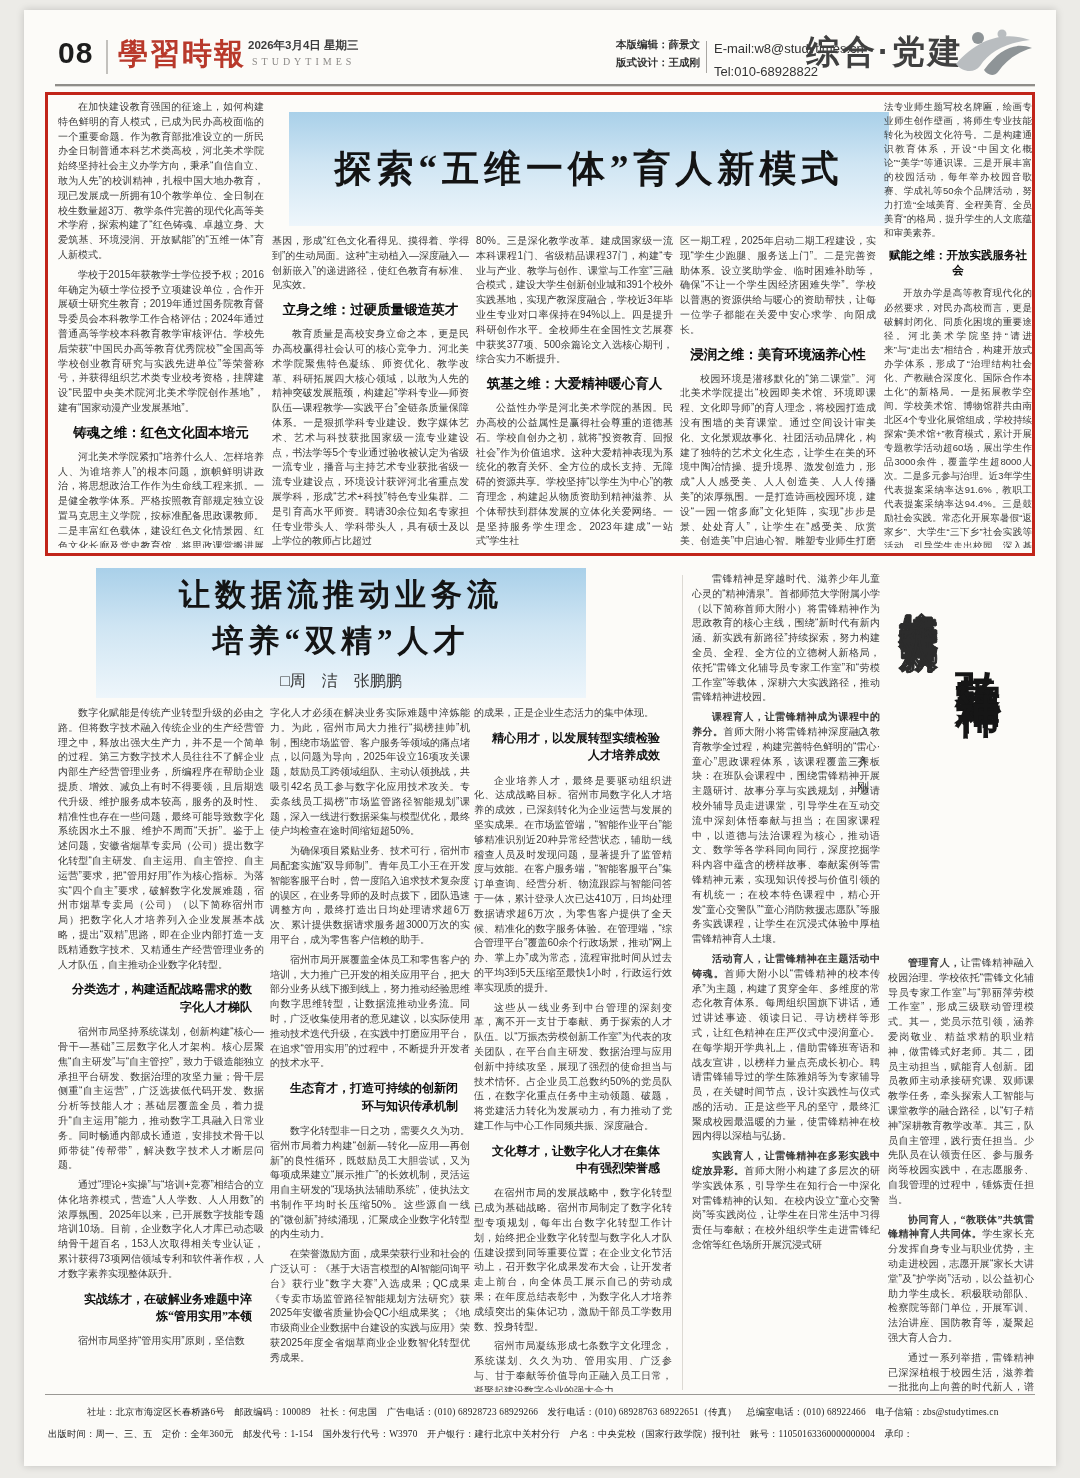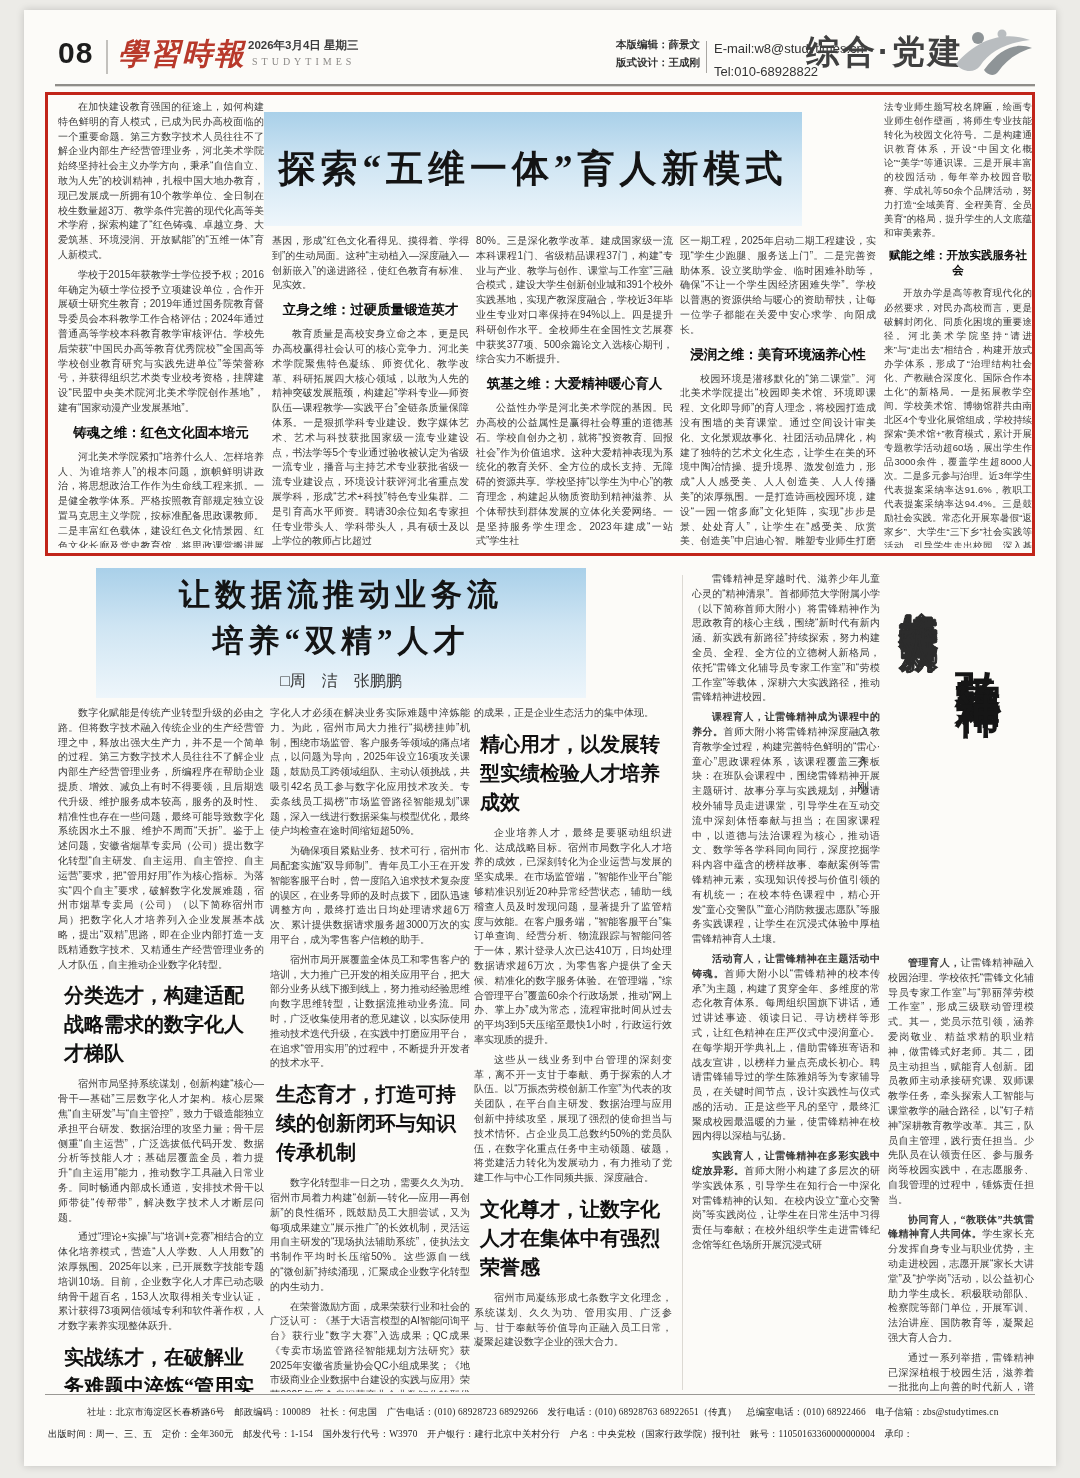--- a/index.html
+++ b/index.html
@@ -23,22 +23,22 @@
   .redbox{border:3px solid #c1251a;background:#fdfcf9;}
   .bluepanel{background:linear-gradient(180deg,#a9d0e9 0%,#cfe5f3 45%,#eef6fb 100%);}
   .headline-a{font-family:"Liberation Serif","DejaVu Serif",serif;font-weight:bold;color:#141414;
               text-align:center;letter-spacing:5px;}
   
   .ncol{position:absolute;overflow:hidden;}
   .ncol p{margin:0 0 5px;font-size:10px;line-height:1.48;color:#3a3a3a;text-align:justify;text-indent:2em;}
   .ncol p.cont{text-indent:0;}
   .h-a{font-weight:bold;font-size:13.5px;color:#0e0e0e;text-align:center;margin:8px 0;}
   .h-a.sm{font-size:11.5px;letter-spacing:0;}
-  .h-b{font-family:"Liberation Serif","DejaVu Serif",serif;font-weight:bold;font-size:20px;
-       line-height:1.45;color:#101010;text-align:left;margin:9px 6px;}
+  .h-b{font-family:"Liberation Serif","DejaVu Serif",serif;font-weight:bold;font-size:12px;
+       line-height:1.45;color:#101010;text-align:right;margin:9px 12px;}
   .byline-c{text-align:center;font-size:16px;color:#333;}
   .lead{font-weight:bold;font-family:"Liberation Serif","DejaVu Serif",serif;}
   
   .vtext{writing-mode:vertical-rl;text-orientation:upright;}
   .vt-outline{font-family:"Liberation Serif","DejaVu Serif",serif;font-weight:bold;font-size:37px;
               color:#ffffff;letter-spacing:3px;
               -webkit-text-stroke:1.2px #2c2c2c;
               text-shadow:0 1px 0 #2c2c2c,0 -1px 0 #2c2c2c,1px 0 0 #2c2c2c,-1px 0 0 #2c2c2c;}
   .vt-solid{font-family:"Liberation Serif","DejaVu Serif",serif;font-weight:bold;font-size:45px;
             color:#161616;letter-spacing:4px;}
@@ -49,21 +49,21 @@
   .foot{font-family:"Liberation Serif","DejaVu Serif",serif;font-size:9.3px;color:#1c1c1c;letter-spacing:.2px;}
 </style>
 </head>
 <body>
 
 <div class="stage">
   <div class="paper"></div>
 
   <div class="abs pageno" style="left:58px;top:36px;">08</div>
   <div class="abs hdiv" style="left:106px;top:40px;height:34px;"></div>
-  <div class="abs masthead" style="left:118px;top:34px;font-style:italic;">學習時報</div>
+  <div class="abs masthead" style="left:118px;top:34px;">學習時報</div>
   <div class="abs hdate" style="left:248px;top:38px;">2026年3月4日 星期三</div>
   <div class="abs hsub" style="left:252px;top:56px;">STUDYTIMES</div>
 
   <div class="abs hmeta" style="left:608px;top:36px;text-align:right;width:92px;">
     <div>本版编辑：薛景文</div>
     <div>版式设计：王成刚</div>
   </div>
   <div class="abs hdiv" style="left:706px;top:41px;height:32px;width:1px;background:#a9a7a3;"></div>
   <div class="abs hmail" style="left:714px;top:38px;">
     <div>E-mail:w8@studytimes.cn</div>
@@ -75,26 +75,26 @@
       <path d="M6 38 C30 10, 58 6, 80 14 C60 16, 40 24, 30 40 C24 48, 12 46, 6 38 Z" fill="#b9bdc0"></path>
       <path d="M34 44 C50 22, 66 16, 82 22 C68 26, 56 34, 48 46 C44 51, 37 49, 34 44 Z" fill="#8e9497"></path>
       <circle cx="28" cy="12" r="6" fill="#8e9497"></circle>
       <circle cx="52" cy="8" r="4.5" fill="#b9bdc0"></circle>
     </svg>
   </div>
   <div class="abs hrule" style="left:55px;top:84px;width:980px;"></div>
 
   <div class="abs redbox" style="left:45px;top:92px;width:984px;height:458px;"></div>
 
-  <div class="abs bluepanel" style="left:264px;top:112px;width:538px;height:114px;display:flex;align-items:center;justify-content:center;">
+  <div class="abs bluepanel" style="left:289px;top:112px;width:600px;height:114px;display:flex;align-items:center;justify-content:center;">
     <div class="headline-a" style="font-size:37px;">探索“五维一体”育人新模式</div>
   </div>
 
   <div class="ncol" style="left:58px;top:100px;width:206px;height:448px;">
-    <p>在加快建设教育强国的征途上，如何构建特色鲜明的育人模式，已成为民办高校面临的一个重要命题。第三方数字技术人员往往不了解企业内部生产经营管理业务，河北美术学院始终坚持社会主义办学方向，秉承“自信自立、敢为人先”的校训精神，扎根中国大地办教育，现已发展成一所拥有10个教学单位、全日制在校生数量超3万、教学条件完善的现代化高等美术学府，探索构建了“红色铸魂、卓越立身、大爱筑基、环境浸润、开放赋能”的“五维一体”育人新模式。</p>
+    <p>在加快建设教育强国的征途上，如何构建特色鲜明的育人模式，已成为民办高校面临的一个重要命题。作为教育部批准设立的一所民办全日制普通本科艺术类高校，河北美术学院始终坚持社会主义办学方向，秉承“自信自立、敢为人先”的校训精神，扎根中国大地办教育，现已发展成一所拥有10个教学单位、全日制在校生数量超3万、教学条件完善的现代化高等美术学府，探索构建了“红色铸魂、卓越立身、大爱筑基、环境浸润、开放赋能”的“五维一体”育人新模式。</p>
     <p>学校于2015年获教学士学位授予权；2016年确定为硕士学位授予立项建设单位，合作开展硕士研究生教育；2019年通过国务院教育督导委员会本科教学工作合格评估；2024年通过普通高等学校本科教育教学审核评估。学校先后荣获“中国民办高等教育优秀院校”“全国高等学校创业教育研究与实践先进单位”等荣誉称号，并获得组织艺术类专业校考资格，挂牌建设“民盟中央美术院河北美术学院创作基地”，建有“国家动漫产业发展基地”。</p>
     <div class="h-a">铸魂之维：红色文化固本培元</div>
     <p>河北美术学院紧扣“培养什么人、怎样培养人、为谁培养人”的根本问题，旗帜鲜明讲政治，将思想政治工作作为生命线工程来抓。一是健全教学体系。严格按照教育部规定独立设置马克思主义学院，按标准配备思政课教师。二是丰富红色载体，建设红色文化情景园、红色文化长廊及党史教育馆，将思政课堂搬进展馆，开展沉浸式教学。三是构建红色文化生态，将红色文化融入专业创作、社团活动、校园景观，学生组成义务讲解团传承红色</p>
   </div>
 
   <div class="ncol" style="left:272px;top:234px;width:197px;height:312px;">
     <p class="cont">基因，形成“红色文化看得见、摸得着、学得到”的生动局面。这种“主动植入—深度融入—创新嵌入”的递进路径，使红色教育有标准、见实效。</p>
     <div class="h-a">立身之维：过硬质量锻造英才</div>
     <p>教育质量是高校安身立命之本，更是民办高校赢得社会认可的核心竞争力。河北美术学院聚焦特色凝练、师资优化、教学改革、科研拓展四大核心领域，以敢为人先的精神突破发展瓶颈，构建起“学科专业—师资队伍—课程教学—实践平台”全链条质量保障体系。一是狠抓学科专业建设。数字媒体艺术、艺术与科技获批国家级一流专业建设点，书法学等5个专业通过验收被认定为省级一流专业，播音与主持艺术专业获批省级一流专业建设点，环境设计获评河北省重点发展学科，形成“艺术+科技”特色专业集群。二是引育高水平师资。聘请30余位知名专家担任专业带头人、学科带头人，具有硕士及以上学位的教师占比超过</p>
   </div>
@@ -141,20 +141,21 @@
     <p>数字化转型非一日之功，需要久久为功。宿州市局着力构建“创新—转化—应用—再创新”的良性循环，既鼓励员工大胆尝试，又为每项成果建立“展示推广”的长效机制，灵活运用自主研发的“现场执法辅助系统”，使执法文书制作平均时长压缩50%。这些源自一线的“微创新”持续涌现，汇聚成企业数字化转型的内生动力。</p>
     <p>在荣誉激励方面，成果荣获行业和社会的广泛认可：《基于大语言模型的AI智能问询平台》获行业“数字大赛”入选成果；QC成果《专卖市场监管路径智能规划方法研究》获2025年安徽省质量协会QC小组成果奖；《地市级商业企业数据中台建设的实践与应用》荣获2025年度全省烟草商业企业数智化转型优秀成果。</p>
   </div>
 
   <div class="ncol" style="left:474px;top:706px;width:198px;height:686px;">
     <p class="cont">的成果，正是企业生态活力的集中体现。</p>
     <div class="h-b">精心用才，以发展转型实绩检验人才培养成效</div>
     <p>企业培养人才，最终是要驱动组织进化、达成战略目标。宿州市局数字化人才培养的成效，已深刻转化为企业运营与发展的坚实成果。在市场监管端，“智能作业平台”能够精准识别近20种异常经营状态，辅助一线稽查人员及时发现问题，显著提升了监管精度与效能。在客户服务端，“智能客服平台”集订单查询、经营分析、物流跟踪与智能问答于一体，累计登录人次已达410万，日均处理数据请求超6万次，为零售客户提供了全天候、精准化的数字服务体验。在管理端，“综合管理平台”覆盖60余个行政场景，推动“网上办、掌上办”成为常态，流程审批时间从过去的平均3到5天压缩至最快1小时，行政运行效率实现质的提升。</p>
     <p>这些从一线业务到中台管理的深刻变革，离不开一支甘于奉献、勇于探索的人才队伍。以“万振杰劳模创新工作室”为代表的攻关团队，在平台自主研发、数据治理与应用创新中持续攻坚，展现了强烈的使命担当与技术情怀。占企业员工总数约50%的党员队伍，在数字化重点任务中主动领题、破题，将党建活力转化为发展动力，有力推动了党建工作与中心工作同频共振、深度融合。</p>
     <div class="h-b">文化尊才，让数字化人才在集体中有强烈荣誉感</div>
+    <p>在宿州市局的发展战略中，数字化转型已成为基础战略。宿州市局制定了数字化转型专项规划，每年出台数字化转型工作计划，始终把企业数字化转型与数字化人才队伍建设摆到同等重要位置；在企业文化节活动上，召开数字化成果发布大会，让开发者走上前台，向全体员工展示自己的劳动成果；在年度总结表彰中，为数字化人才培养成绩突出的集体记功，激励干部员工学数用数、投身转型。</p>
     <p>宿州市局凝练形成七条数字文化理念，系统谋划、久久为功、管用实用、广泛参与、甘于奉献等价值导向正融入员工日常，凝聚起建设数字企业的强大合力。</p>
 
   </div>
 
   <div class="abs vline" style="left:682px;top:575px;height:815px;"></div>
 
   <div class="ncol" style="left:692px;top:572px;width:188px;height:820px;">
     <p>雷锋精神是穿越时代、滋养少年儿童心灵的“精神清泉”。首都师范大学附属小学（以下简称首师大附小）将雷锋精神作为思政教育的核心主线，围绕“新时代有新内涵、新实践有新路径”持续探索，努力构建全员、全程、全方位的立德树人新格局，依托“雷锋文化辅导员专家工作室”和“劳模工作室”等载体，深耕六大实践路径，推动雷锋精神进校园。</p>
     <p><span class="lead">课程育人，让雷锋精神成为课程中的养分。</span><span>首师大附小将雷锋精神深度融入教育教学全过程，构建完善特色鲜明的“雷心·童心”思政课程体系，该课程覆盖三大板块：在班队会课程中，围绕雷锋精神开展主题研讨、故事分享与实践规划，并邀请校外辅导员走进课堂，引导学生在互动交流中深刻体悟奉献与担当；在国家课程中，以道德与法治课程为核心，推动语文、数学等各学科同向同行，深度挖掘学科内容中蕴含的榜样故事、奉献案例等雷锋精神元素，实现知识传授与价值引领的有机统一；在校本特色课程中，精心开发“童心交警队”“童心消防救援志愿队”等服务实践课程，让学生在沉浸式体验中厚植雷锋精神育人土壤。</span></p>
     <p><span class="lead">活动育人，让雷锋精神在主题活动中铸魂。</span><span>首师大附小以“雷锋精神的校本传承”为主题，构建了贯穿全年、多维度的常态化教育体系。每周组织国旗下讲话，通过讲述事迹、领读日记、寻访榜样等形式，让红色精神在庄严仪式中浸润童心。在每学期开学典礼上，借助雷锋班寄语和战友宣讲，以榜样力量点亮成长初心。聘请雷锋辅导过的学生陈雅娟等为专家辅导员，在关键时间节点，设计实践性与仪式感的活动。正是这些平凡的坚守，最终汇聚成校园最温暖的力量，使雷锋精神在校园内得以深植与弘扬。</span></p>

